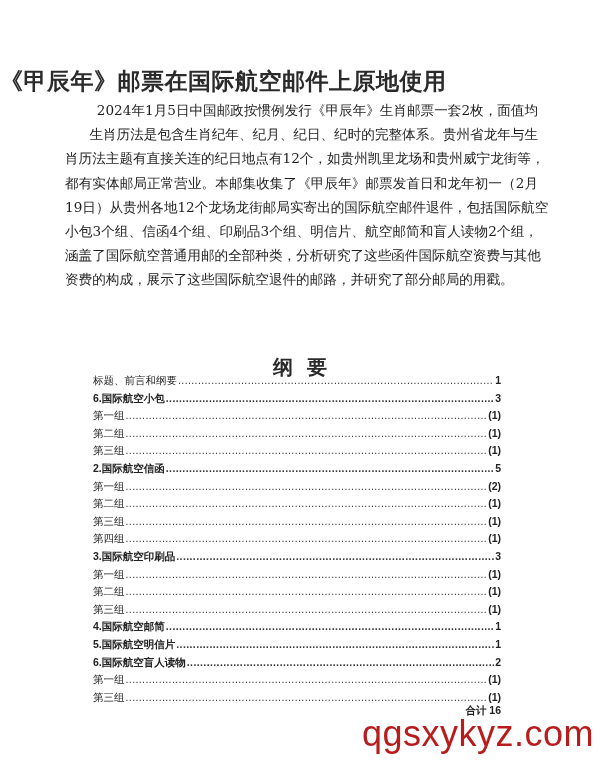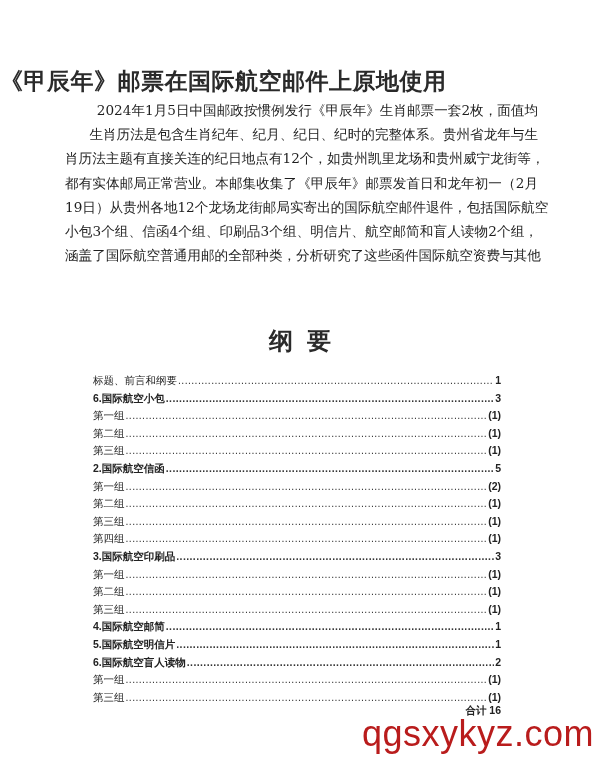--- a/index.html
+++ b/index.html
@@ -50,26 +50,26 @@
     .intro-line.indent {
       padding-left: 28px;
       justify-content: flex-end;
     }
     .intro-line span.seg {
       white-space: pre;
     }
     .toc-heading {
       position: absolute;
       left: 0;
-      top: 326px;
+      top: 352px;
       width: 600px;
       text-align: center;
       font-family: "DejaVu Serif", "Liberation Serif", serif;
       font-weight: bold;
-      font-size: 24px;
+      font-size: 20px;
       letter-spacing: 14px;
       padding-left: 14px;
       box-sizing: border-box;
       color: #2a2a2a;
       line-height: 30px;
     }
     .toc {
       position: absolute;
       left: 93px;
       top: 372px;
@@ -385,20 +385,21 @@
       <span class="seg">国</span>
       <span class="seg">际</span>
       <span class="seg">航</span>
       <span class="seg">空</span>
       <span class="seg">资</span>
       <span class="seg">费</span>
       <span class="seg">与</span>
       <span class="seg">其</span>
       <span class="seg">他</span>
     </div>
+    <div class="intro-line last">资费的构成，展示了这些国际航空退件的邮路，并研究了部分邮局的用戳。</div>
   </div>
 
 <div class="toc-heading">纲要</div>
 
 <div class="toc" id="toc">
     <div class="toc-row">
       <span class="toc-label">标题、前言和纲要</span>
       <span class="toc-leader"></span>
       <span class="toc-page">1</span>
     </div>

